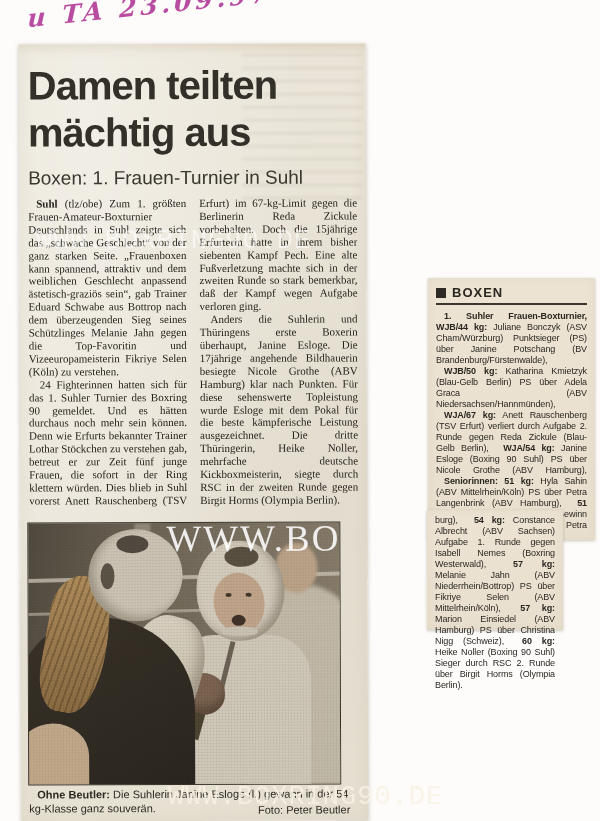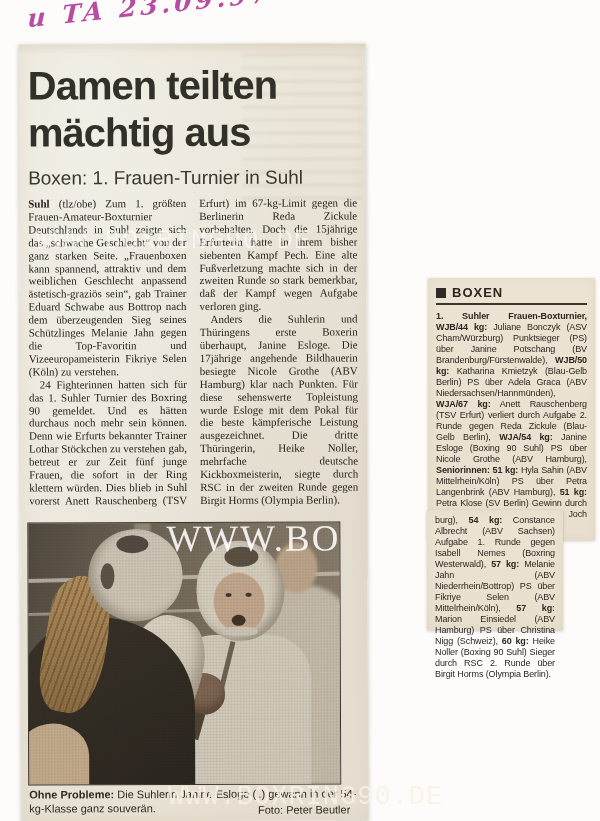--- a/index.html
+++ b/index.html
@@ -3,21 +3,21 @@
 <meta charset="utf-8">
 <style>
   * { margin:0; padding:0; box-sizing:border-box; }
   html,body { width:600px; height:821px; overflow:hidden; }
   body {
     position:relative;
     background:#fdfcfa;
     font-family:"Liberation Sans", sans-serif;
     color:#24211c;
   }
-  .b { font-weight:bold; }
+  .b { font-weight:bold;margin-left:8px; }
 
   
   .handwriting {
     position:absolute; left:28px; top:4px; width:260px;
     font-family:"DejaVu Serif", serif;
     font-style:italic; font-weight:bold;
     font-size:25px; letter-spacing:4px;
     color:#b03a98;
     transform:rotate(-6deg) skewX(-8deg);
     transform-origin:left top;
@@ -191,21 +191,21 @@
     <div class="b1-headgear"></div>
     <div class="b1-hole"></div>
     <div class="b1-hole2"></div>
     <div class="b1-skin"></div>
     <div class="tone"></div>
     <div class="grain"></div>
     <div class="photo-wm">WWW.BOXR</div>
   </div>
 
   <div class="caption">
-    <span><span class="b">Ohne Probleme:</span><span> Die Suhlerin Janine Esloge (l.) gewann in der 54-kg-Klasse ganz souverän.</span></span>
+    <span><span class="b">Ohne Beutler:</span><span> Die Suhlerin Janine Esloge (l.) gewann in der 54-kg-Klasse ganz souverän.</span></span>
     <span class="credit">Foto: Peter Beutler</span>
   </div>
 </div>
 
 <div class="wm wm-mid">WWW.BOXRING90.DE</div>
 <div class="wm wm-bot">WWW.BOXRING90.DE</div>
 
 <div class="clip-side clip-side1">
   <div class="side-header">
     <div class="side-sq"></div>

